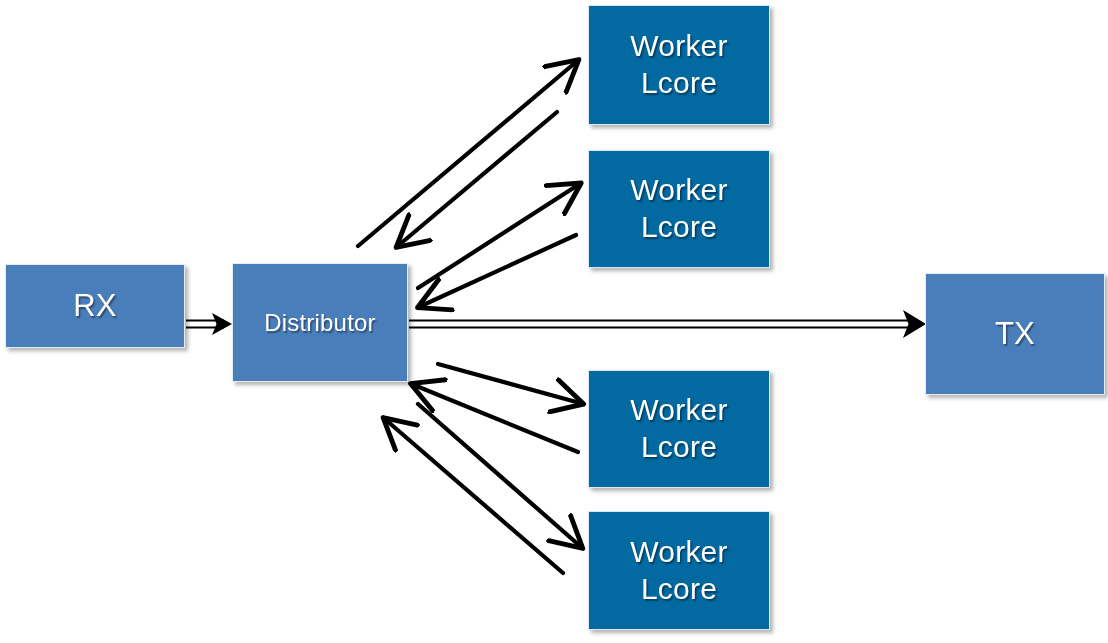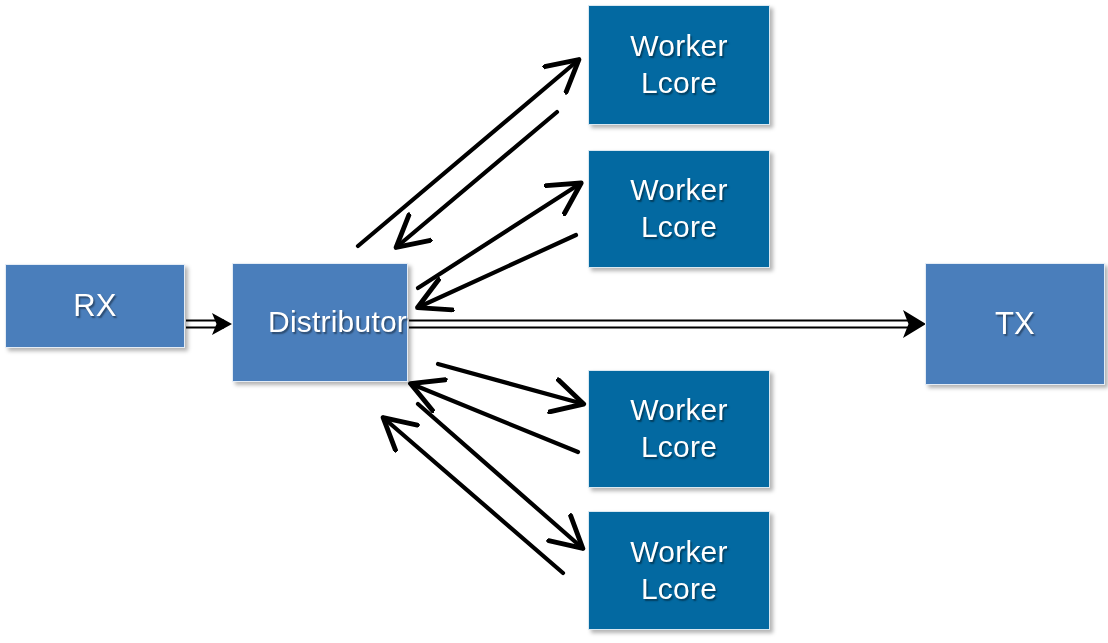--- a/index.html
+++ b/index.html
@@ -38,22 +38,22 @@
     letter-spacing: 0.2px;
     text-shadow: 1.5px 1.5px 1.6px rgba(0,0,0,0.42);
     box-shadow: 3px 3px 4px rgba(0,0,0,0.30);
     border: 1px solid rgba(255,255,255,0.85);
     z-index: 3;
   }
   .node.blue  { background: #4a7ebb; }
   .node.orange{ background: #0369a1; }
   .node .line { display: block; white-space: nowrap; }
   .node-rx   { left: 5px;   top: 264px; width: 180px; height: 84px; font-size: 31px; }
-  .node-dist { left: 232px; top: 263px; width: 176px; height: 119px; font-size: 30px; align-items: flex-end; }
-  .node-tx   { left: 925px; top: 263px; width: 180px; height: 122px; font-size: 31px; }
+  .node-dist { left: 232px; top: 263px; width: 176px; height: 119px; font-size: 24px; }
+  .node-tx   { left: 925px; top: 273px; width: 180px; height: 122px; font-size: 31px; }
   .node-w1   { left: 588px; top: 5px;   width: 182px; height: 120px; font-size: 30px; }
   .node-w2   { left: 588px; top: 150px; width: 182px; height: 118px; font-size: 30px; }
   .node-w3   { left: 588px; top: 370px; width: 182px; height: 118px; font-size: 30px; }
   .node-w4   { left: 588px; top: 511px; width: 182px; height: 119px; font-size: 30px; }
 </style>
 </head>
 <body>
 
 <div id="diagram">
 

